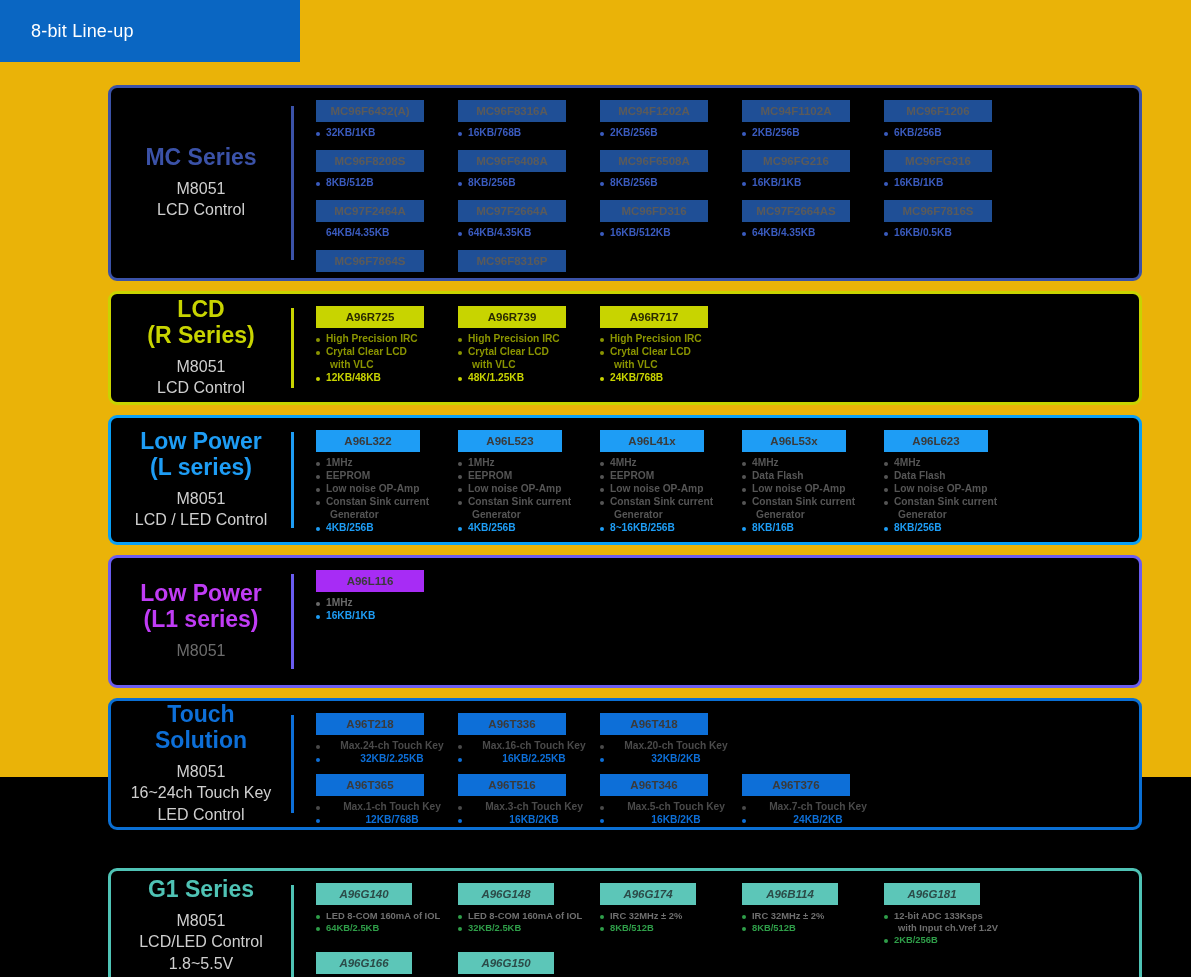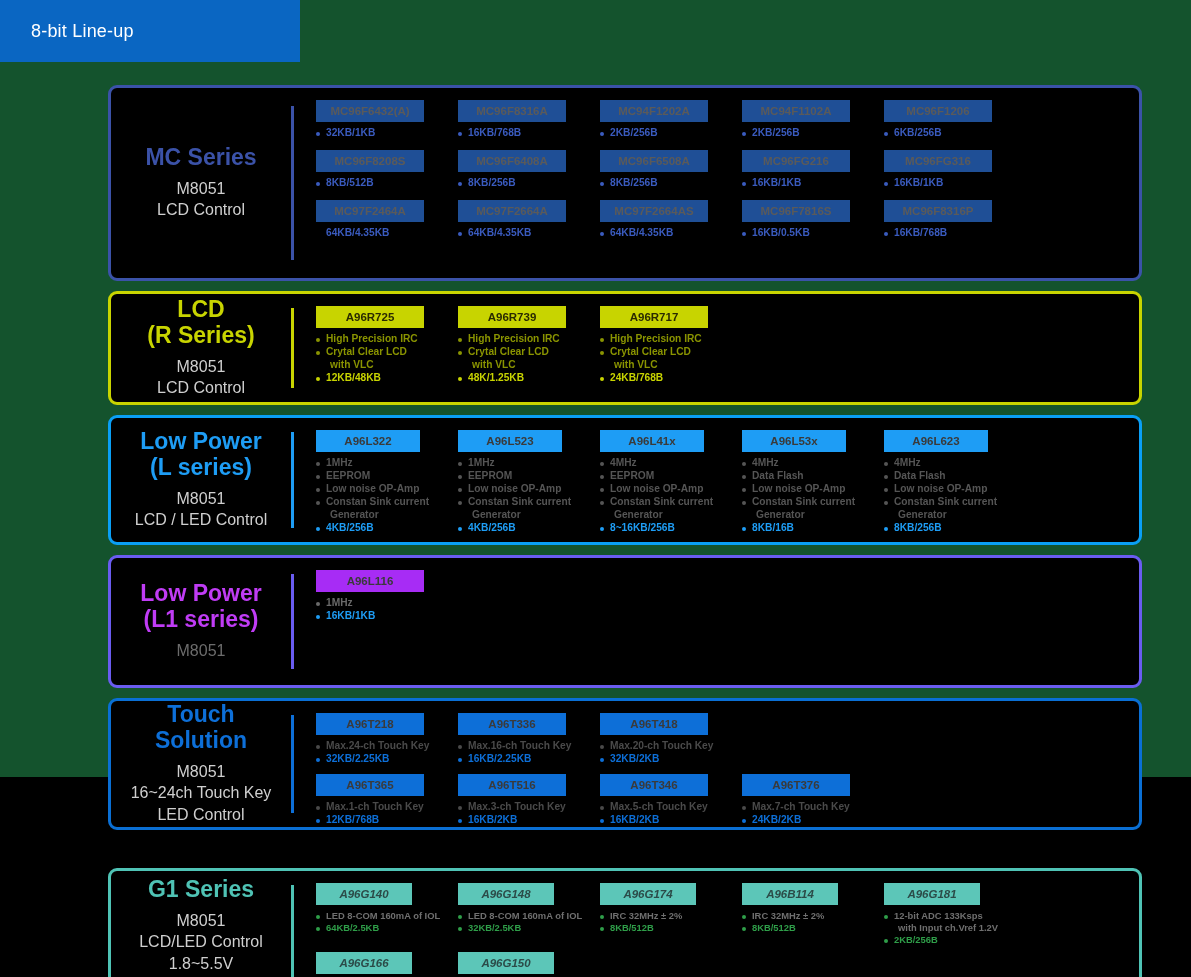--- a/index.html
+++ b/index.html
@@ -3,21 +3,21 @@
 <meta charset="utf-8">
 <style>
   * { box-sizing: border-box; }
   html, body {
     margin: 0; padding: 0;
     background: #000000;
     width: 1191px; height: 977px;
     overflow: hidden;
     font-family: "Liberation Sans", sans-serif;
   }
-  #page { position: relative; width: 1191px; height: 777px; background:#14532d; }
+  #page { position: relative; width: 1191px; height: 777px; background:#eab308; }
 
   
   .banner {
     position: absolute; left: 0; top: 0;
     width: 300px; height: 62px;
     background: #0a66c2;
     display: flex; align-items: center;
   }
   .banner-tail {
     position: absolute; left: 205px; top: 0;
@@ -142,21 +142,21 @@
   #sec-l1 .chipbox { background: #a72cf5; color: #3a3a3a; }
   #sec-l1 .feats li { color: #6a6a6a; }
   #sec-l1 .feats li.mem { color: #1e9df5; }
 
   
   #sec-t { top: 698px; height: 132px; border-color: #0a6fd4; }
   #sec-t .sec-title { color: #0d6fd8; }
   #sec-t .divider { background: #0d6fd8; margin: 14px 0; }
   #sec-t .chipbox { background: #0d6fd8; color: #3a3a3a; }
   #sec-t .cell { width: 142px; flex: 0 0 142px; margin-bottom: 8px; }
-  #sec-t .feats li { color: #4a4a4a; }
+  #sec-t .feats li { color: #4a4a4a; text-align: center; }
   #sec-t .feats li.mem { color: #0d6fd8; }
 
   
   #sec-g { top: 868px; height: 137px; border-color: #4fc3b5; }
   #sec-g .sec-title { color: #4fc3b5; }
   #sec-g .divider { background: #4fc3b5; margin: 14px 0; }
   #sec-g .chipbox { background: #5cc6b8; color: #2b4b48; width: 96px; font-style: italic; }
   #sec-g .cell { width: 142px; flex: 0 0 142px; margin-bottom: 6px; }
   #sec-g .feats li { color: #6f6f6f; font-size: 9.4px; }
   #sec-g .feats li::before { background: #2f9e49; }
@@ -248,29 +248,41 @@
               <li class="mem nobullet">64KB/4.35KB</li>
             </ul>
           </div>
           <div class="cell">
             <div class="chipbox">MC97F2664A</div>
             <ul class="feats">
               <li class="mem">64KB/4.35KB</li>
             </ul>
           </div>
           <div class="cell">
+            <div class="chipbox">MC96FD316</div>
+            <ul class="feats">
+              <li class="mem">16KB/512KB</li>
+            </ul>
+          </div>
+          <div class="cell">
             <div class="chipbox">MC97F2664AS</div>
             <ul class="feats">
               <li class="mem">64KB/4.35KB</li>
             </ul>
           </div>
           <div class="cell">
             <div class="chipbox">MC96F7816S</div>
             <ul class="feats">
               <li class="mem">16KB/0.5KB</li>
+            </ul>
+          </div>
+          <div class="cell">
+            <div class="chipbox">MC96F7864S</div>
+            <ul class="feats">
+              <li class="mem">64KB/9.25KB</li>
             </ul>
           </div>
           <div class="cell">
             <div class="chipbox">MC96F8316P</div>
             <ul class="feats">
               <li class="mem">16KB/768B</li>
             </ul>
           </div>
         </div>
     </div>

